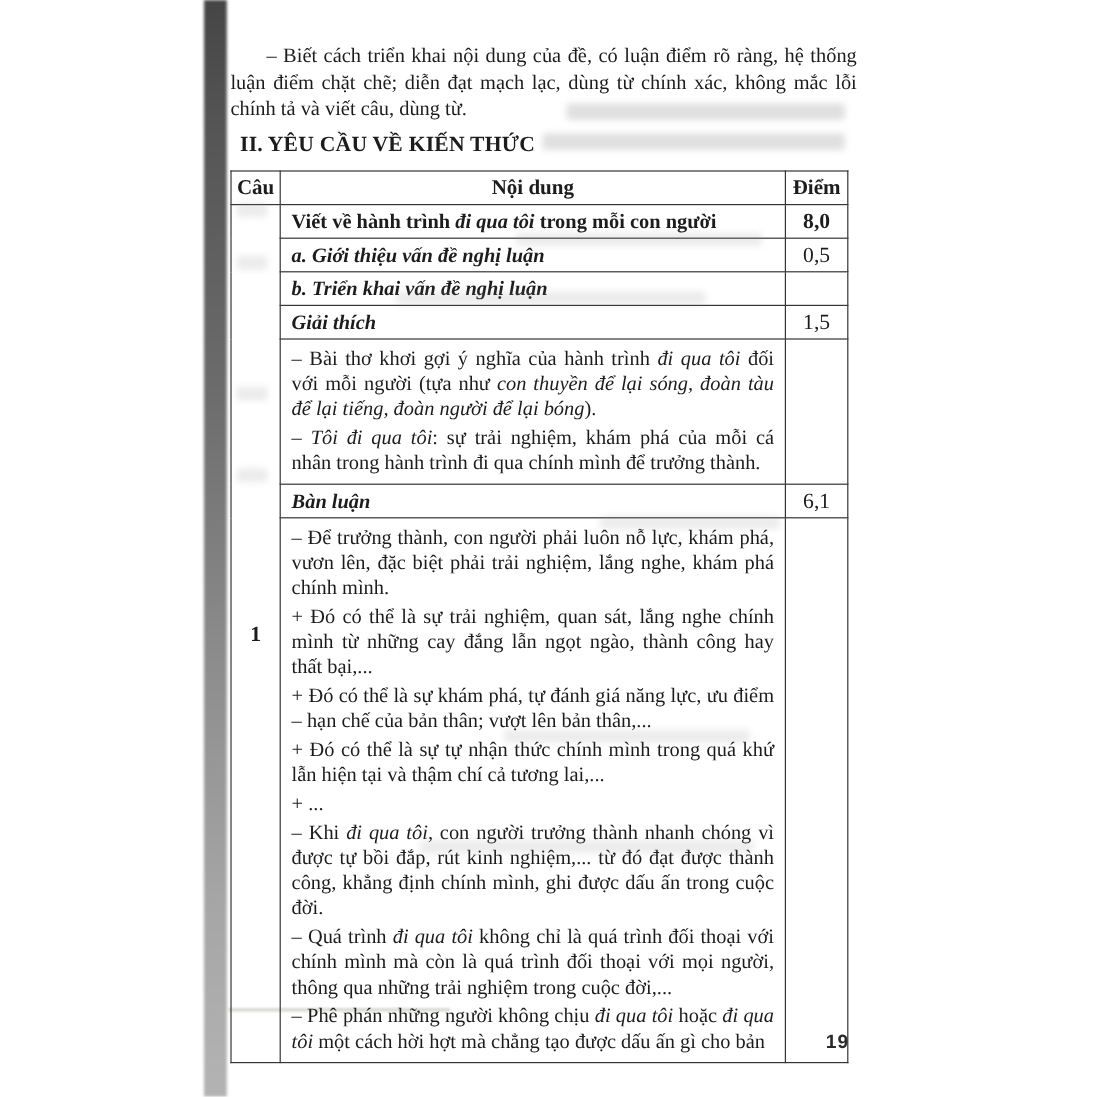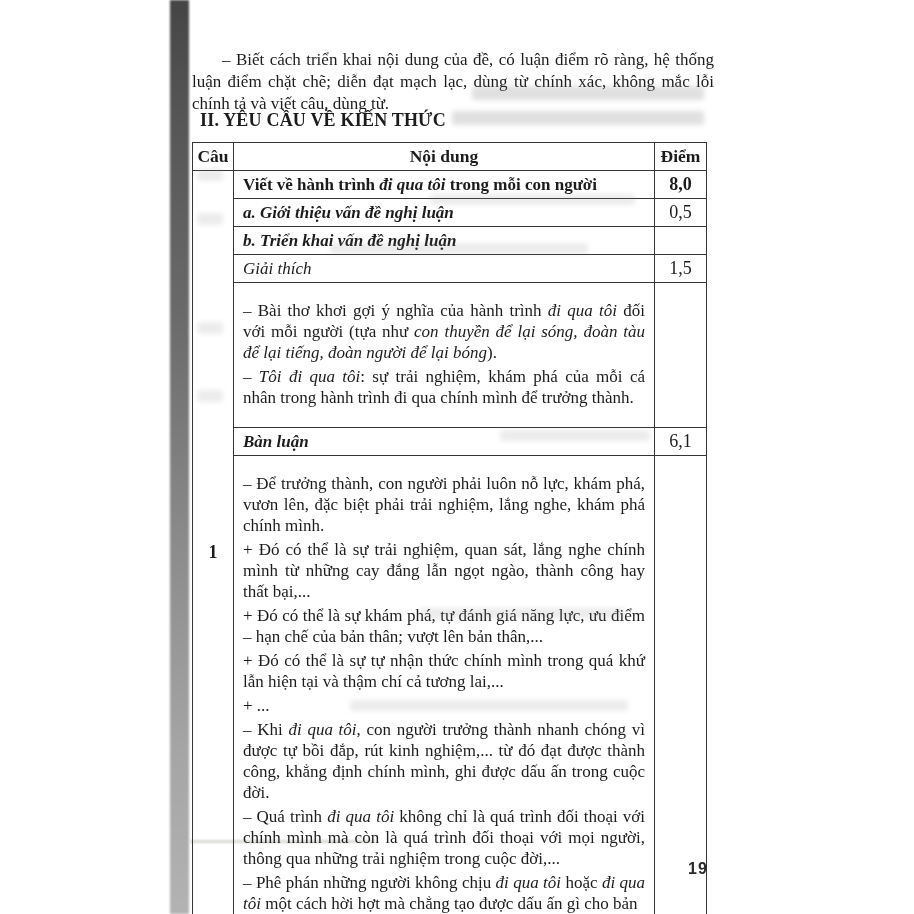--- a/index.html
+++ b/index.html
@@ -13,21 +13,21 @@
   .binding{
     position:absolute;left:170px;top:0;width:19px;height:914px;
     background:linear-gradient(180deg,#454545 0%,#555555 12%,#6b6b6b 35%,#8c8c8c 60%,#a5a5a5 82%,#b3b3b3 100%);
     filter:blur(1.2px);
   }
   .page-under-edge{
     position:absolute;left:190px;top:840px;width:185px;height:3px;
     background:#d9d9d6;filter:blur(1px);
   }
   .intro{
-    position:absolute;left:192px;top:49px;width:522px;margin:0;
+    position:absolute;left:192px;top:36px;width:522px;margin:0;
     font-size:17px;line-height:22px;text-align:justify;text-indent:30px;
   }
   .heading{
     position:absolute;left:200px;top:110px;margin:0;
     font-size:18px;font-weight:bold;letter-spacing:.2px;
   }
   table.rubric{
     position:absolute;left:192px;top:142px;width:514px;
     border-collapse:collapse;table-layout:fixed;
     font-size:17px;line-height:21px;
@@ -37,21 +37,21 @@
     font-weight:bold;text-align:center;vertical-align:middle;
     padding:2px 1px;font-size:17.5px;height:23px;
   }
   td.cau{
     text-align:center;vertical-align:middle;
     font-weight:bold;font-size:18px;
   }
   td.nd{
     padding:3px 9px;text-align:justify;vertical-align:middle;
   }
-  td.nd.body{vertical-align:top;padding:16px 9px;}
+  td.nd.body{vertical-align:top;padding:4px 9px;}
   td.diem{
     text-align:center;vertical-align:middle;padding:1px 0;font-size:18px;
   }
   td.diem.bold{font-weight:bold;}
   .para{margin:3px 0;}
   .para:first-child{margin-top:1px;}
   .pageno{
     position:absolute;left:676px;top:860px;width:44px;text-align:center;
     font-family:"Liberation Sans", sans-serif;font-weight:bold;
     font-size:16px;color:#2a2a2a;letter-spacing:1px;
@@ -105,21 +105,21 @@
     </tr>
     <tr>
       <td class="nd"><span style="font-style: italic; font-weight: bold;">a. Giới thiệu vấn đề nghị luận</span></td>
       <td class="diem">0,5</td>
     </tr>
     <tr>
       <td class="nd"><span style="font-style: italic; font-weight: bold;">b. Triển khai vấn đề nghị luận</span></td>
       <td class="diem"></td>
     </tr>
     <tr>
-      <td class="nd"><span style="font-style: italic; font-weight: normal; margin-top: 18px;">Giải thích</span></td>
+      <td class="nd"><span style="font-style: italic; font-weight: bold; margin-top: 18px;">Giải thích</span></td>
       <td class="diem">1,5</td>
     </tr>
     <tr>
       <td class="nd body">
           <div class="para"><span>– Bài thơ khơi gợi ý nghĩa của hành trình </span><span style="font-style: italic;">đi qua tôi</span><span> đối với mỗi người (tựa như </span><span style="font-style: italic;">con thuyền để lại sóng, đoàn tàu để lại tiếng, đoàn người để lại bóng</span><span>).</span></div>
           <div class="para"><span>– </span><span style="font-style: italic;">Tôi đi qua tôi</span><span>: sự trải nghiệm, khám phá của mỗi cá nhân trong hành trình đi qua chính mình để trưởng thành.</span></div>
         </td>
       <td class="diem"></td>
     </tr>
     <tr>

